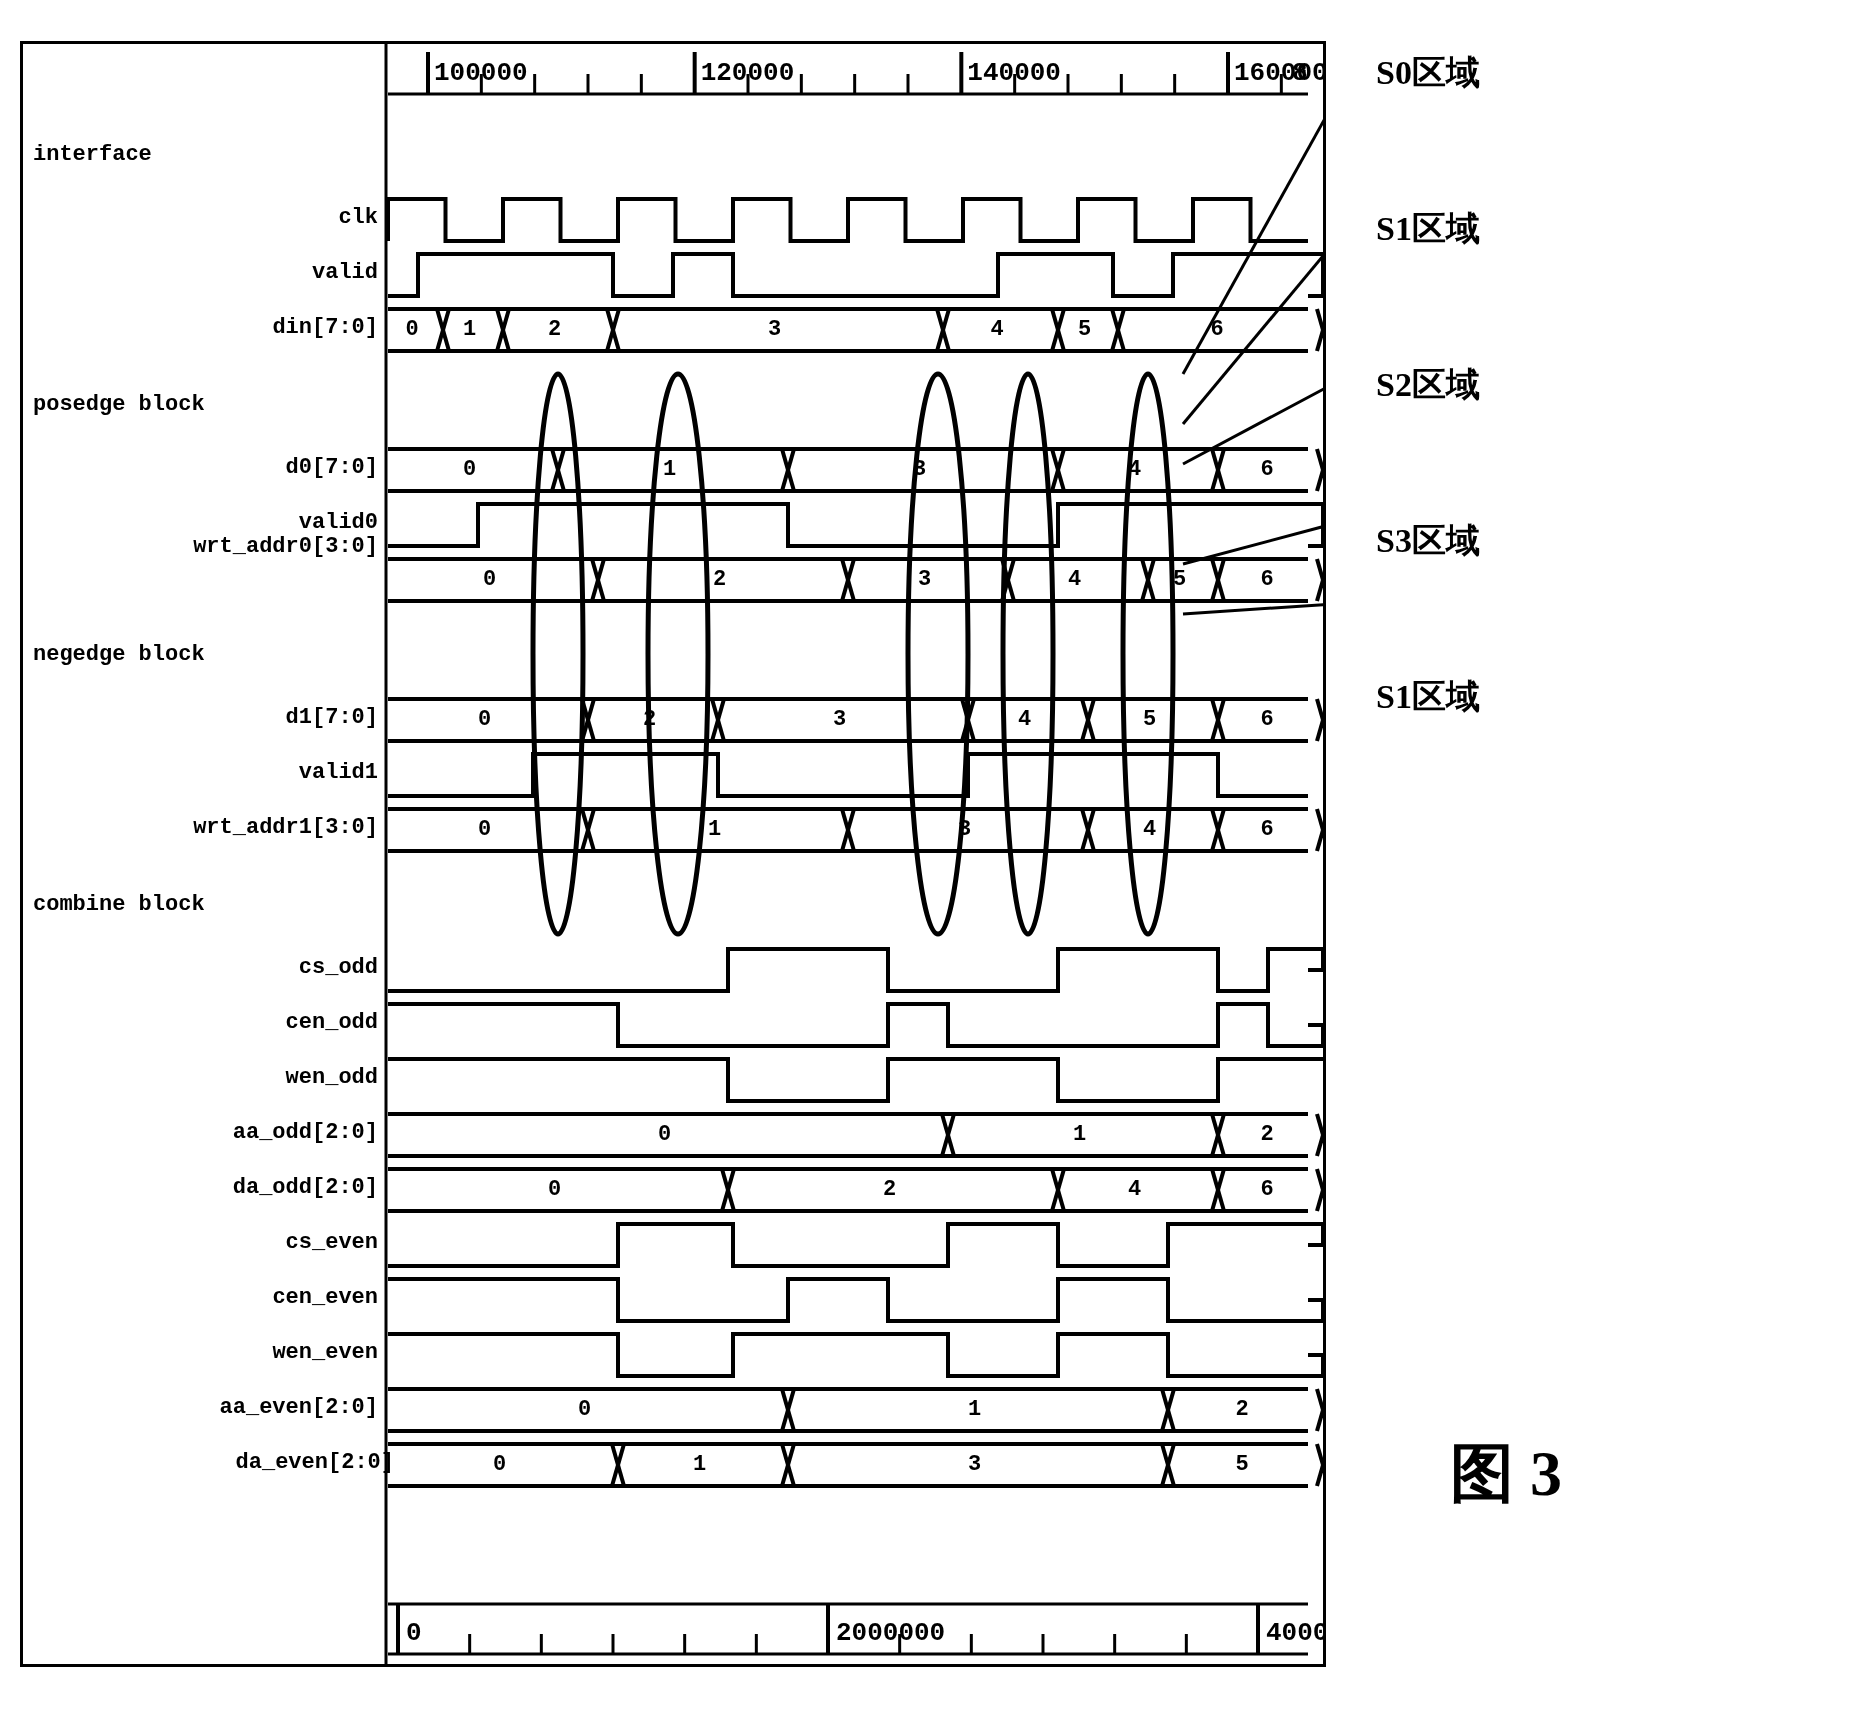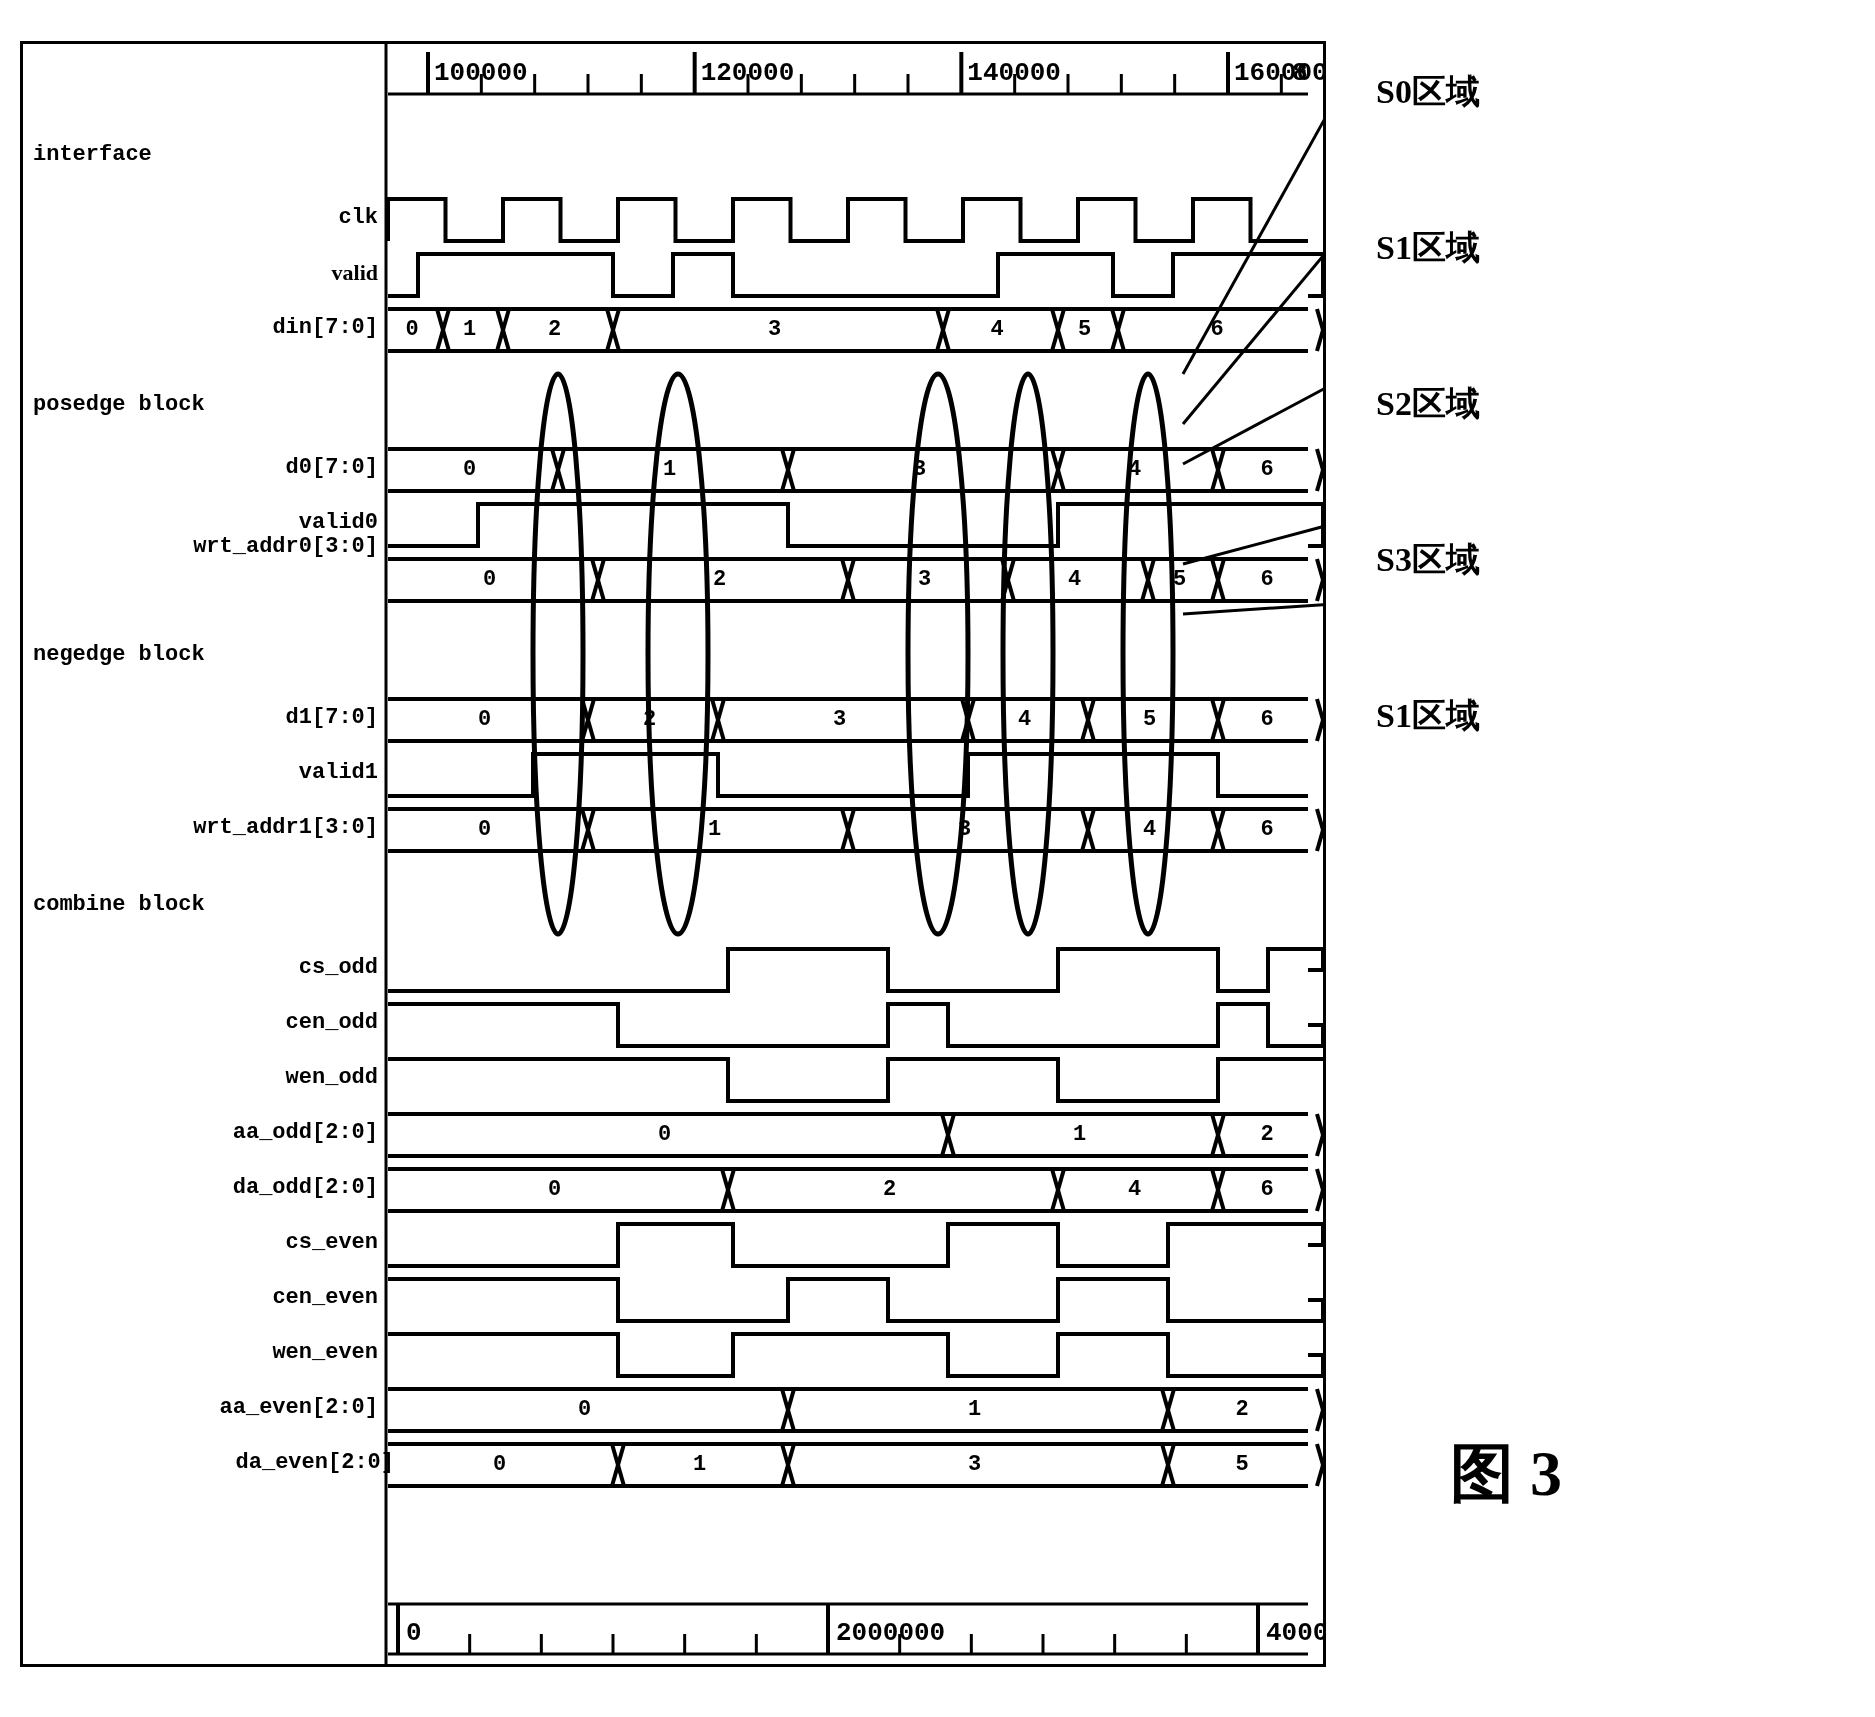--- a/index.html
+++ b/index.html
@@ -44,21 +44,20 @@
   .callouts {
     margin-left: 50px;
     padding-top: 30px;
   }
   .callout {
     font-family: "SimSun", "Songti SC", serif;
     font-size: 34px;
     font-weight: bold;
     margin-bottom: 110px;
     white-space: nowrap;
-    margin-top: 19px;
   }
   .fig-label {
     position: absolute;
     left: 1450px;
     top: 1430px;
     font-family: "SimSun", "Songti SC", serif;
     font-size: 64px;
     font-weight: bold;
   }
   .bus-val {
@@ -240,21 +239,21 @@
         <line x1="1160" y1="380" x2="1310" y2="200" stroke="#000" stroke-width="3"></line>
         <line x1="1160" y1="420" x2="1310" y2="340" stroke="#000" stroke-width="3"></line>
         <line x1="1160" y1="520" x2="1310" y2="480" stroke="#000" stroke-width="3"></line>
         <line x1="1160" y1="570" x2="1310" y2="560" stroke="#000" stroke-width="3"></line>
       </svg>
   <div class="group-label" style="top: 100px;">interface</div>
       <div class="group-label" style="top: 350px;">posedge block</div>
       <div class="group-label" style="top: 600px;">negedge block</div>
       <div class="group-label" style="top: 850px;">combine block</div>
       <div class="sig-label" style="top: 163px;">clk</div>
-      <div class="sig-label" style="top: 218px; font-family: Liberation Serif, serif;">valid</div>
+      <div class="sig-label" style="top: 218px;">valid</div>
       <div class="sig-label" style="top: 273px;">din[7:0]</div>
       <div class="bus-val" style="left: 382.5px; top: 275px;">0</div>
       <div class="bus-val" style="left: 440px; top: 275px;">1</div>
       <div class="bus-val" style="left: 525px; top: 275px;">2</div>
       <div class="bus-val" style="left: 745px; top: 275px;">3</div>
       <div class="bus-val" style="left: 967.5px; top: 275px;">4</div>
       <div class="bus-val" style="left: 1055px; top: 275px;">5</div>
       <div class="bus-val" style="left: 1187.5px; top: 275px;">6</div>
       <div class="sig-label" style="top: 413px;">d0[7:0]</div>
       <div class="bus-val" style="left: 440px; top: 415px;">0</div>

